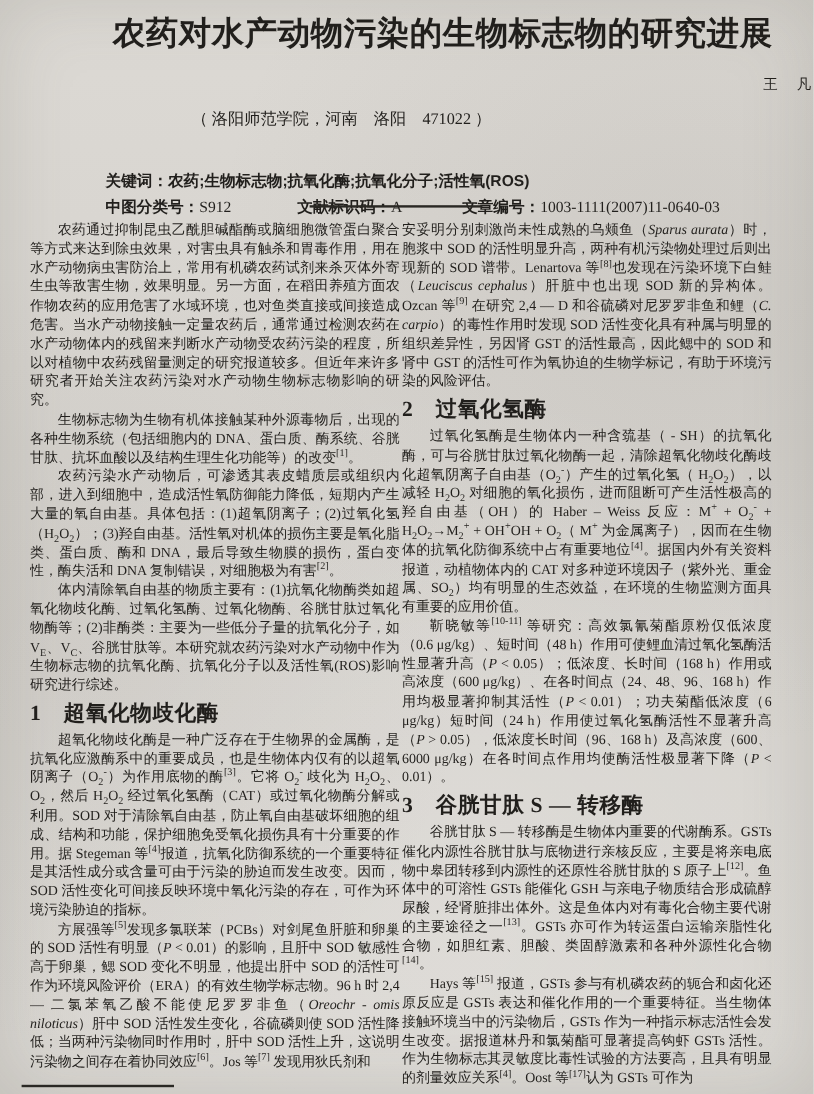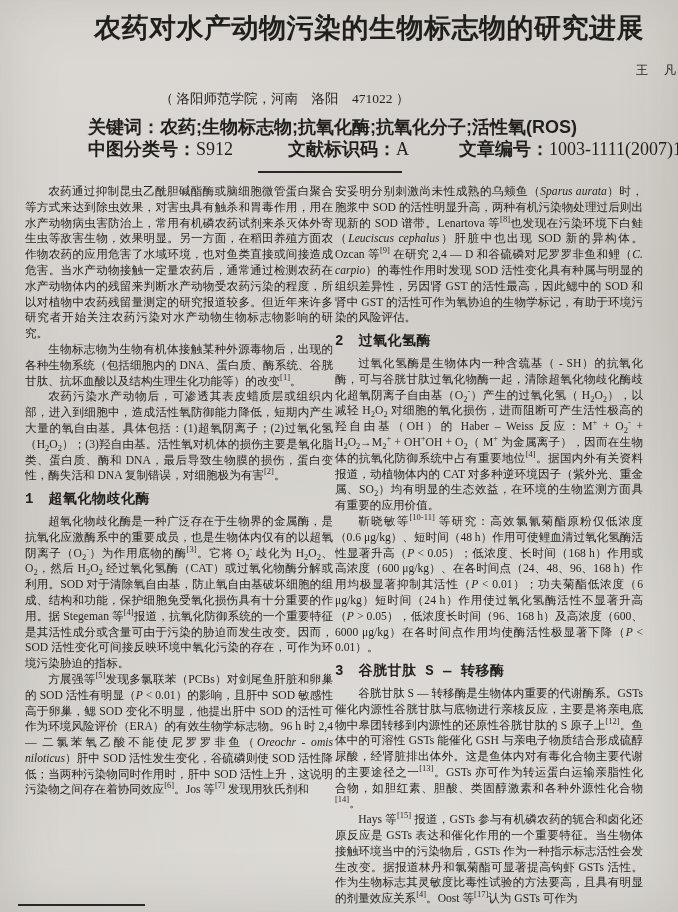--- a/index.html
+++ b/index.html
@@ -26,22 +26,22 @@
   }
   .author{
     position:absolute;top:62px;left:0;width:678px;
     text-align:right;font-size:12px;letter-spacing:2px;
   }
   .affiliation{
     position:absolute;top:90px;left:0;width:569px;
     text-align:center;font-size:13.5px;
   }
   .kw-block{
-    position:absolute;top:116px;left:88px;width:530px;
-    font-size:18px;line-height:22px;
+    position:absolute;top:140px;left:88px;width:530px;
+    font-size:13px;line-height:22px;
     font-family:"Liberation Sans","DejaVu Sans",sans-serif;
   }
   .kw-line{font-weight:bold;}
   .meta-line{display:flex;align-items:baseline;}
   .meta-item{white-space:nowrap;}
   .meta-item .lbl{font-weight:bold;}
   .meta-item .val{font-weight:normal;font-family:"Liberation Serif","DejaVu Serif",serif;}
   .meta-item.m1{margin-right:55px;}
   .meta-item.m2{margin-right:50px;}
   .meta-rule{
@@ -53,22 +53,22 @@
   }
   .col{
     width:308px;height:100%;
     font-size:11.6px;line-height:15.8px;text-align:justify;
     overflow:hidden;
   }
   .col p{margin:0;}
   p.para{text-indent:2em;}
   p.para_cont{text-indent:0;}
   h2.heading{
-    font-family:Liberation Mono, monospace;
-    font-size:14px;font-weight:bold;text-indent:0;
+    font-family:Liberation Serif, serif;
+    font-size:18px;font-weight:bold;text-indent:0;
     margin:8px 0 6px 0;letter-spacing:0.5px;
   }
   sup{font-size:8.5px;line-height:0;vertical-align:super;}
   sub{font-size:8.5px;line-height:0;vertical-align:sub;}
   .footnote-rule{
     position:absolute;top:904px;left:18px;width:127px;height:2px;background:#2a2824;
   }
 </style>
 </head>
 <body>
@@ -90,20 +90,21 @@
     </div>
   </div>
 
   <div class="meta-rule"></div>
 
   <div class="columns">
     <div class="col">
         <p class="para">农药通过抑制昆虫乙酰胆碱酯酶或脑细胞微管蛋白聚合等方式来达到除虫效果，对害虫具有触杀和胃毒作用，用在水产动物病虫害防治上，常用有机磷农药试剂来杀灭体外寄生虫等敌害生物，效果明显。另一方面，在稻田养殖方面农作物农药的应用危害了水域环境，也对鱼类直接或间接造成危害。当水产动物接触一定量农药后，通常通过检测农药在水产动物体内的残留来判断水产动物受农药污染的程度，所以对植物中农药残留量测定的研究报道较多。但近年来许多研究者开始关注农药污染对水产动物生物标志物影响的研究。</p>
         <p class="para">生物标志物为生物有机体接触某种外源毒物后，出现的各种生物系统（包括细胞内的 DNA、蛋白质、酶系统、谷胱甘肽、抗坏血酸以及结构生理生化功能等）的改变<sup>[1]</sup>。</p>
         <p class="para">农药污染水产动物后，可渗透其表皮蜡质层或组织内部，进入到细胞中，造成活性氧防御能力降低，短期内产生大量的氧自由基。具体包括：(1)超氧阴离子；(2)过氧化氢（H<sub>2</sub>O<sub>2</sub>）；(3)羟自由基。活性氧对机体的损伤主要是氧化脂类、蛋白质、酶和 DNA，最后导致生物膜的损伤，蛋白变性，酶失活和 DNA 复制错误，对细胞极为有害<sup>[2]</sup>。</p>
+        <p class="para">体内清除氧自由基的物质主要有：(1)抗氧化物酶类如超氧化物歧化酶、过氧化氢酶、过氧化物酶、谷胱甘肽过氧化物酶等；(2)非酶类：主要为一些低分子量的抗氧化分子，如 V<sub>E</sub>、V<sub>C</sub>、谷胱甘肽等。本研究就农药污染对水产动物中作为生物标志物的抗氧化酶、抗氧化分子以及活性氧(ROS)影响研究进行综述。</p>
         <h2 class="heading">1　超氧化物歧化酶</h2>
         <p class="para">超氧化物歧化酶是一种广泛存在于生物界的金属酶，是抗氧化应激酶系中的重要成员，也是生物体内仅有的以超氧阴离子（O<sub>2</sub><sup>-</sup>）为作用底物的酶<sup>[3]</sup>。它将 O<sub>2</sub><sup>-</sup> 歧化为 H<sub>2</sub>O<sub>2</sub>、O<sub>2</sub>，然后 H<sub>2</sub>O<sub>2</sub> 经过氧化氢酶（CAT）或过氧化物酶分解或利用。SOD 对于清除氧自由基，防止氧自由基破坏细胞的组成、结构和功能，保护细胞免受氧化损伤具有十分重要的作用。据 Stegeman 等<sup>[4]</sup>报道，抗氧化防御系统的一个重要特征是其活性成分或含量可由于污染的胁迫而发生改变。因而，SOD 活性变化可间接反映环境中氧化污染的存在，可作为环境污染胁迫的指标。</p>
         <p class="para">方展强等<sup>[5]</sup>发现多氯联苯（PCBs）对剑尾鱼肝脏和卵巢的 SOD 活性有明显（<i>P</i> &lt; 0.01）的影响，且肝中 SOD 敏感性高于卵巢，鳃 SOD 变化不明显，他提出肝中 SOD 的活性可作为环境风险评价（ERA）的有效生物学标志物。96 h 时 2,4 — 二氯苯氧乙酸不能使尼罗罗非鱼（<i>Oreochr - omis niloticus</i>）肝中 SOD 活性发生变化，谷硫磷则使 SOD 活性降低；当两种污染物同时作用时，肝中 SOD 活性上升，这说明污染物之间存在着协同效应<sup>[6]</sup>。Jos 等<sup>[7]</sup> 发现用狄氏剂和</p>
       </div>
     <div class="col">
         <p class="para_cont">安妥明分别刺激尚未性成熟的乌颊鱼（<i>Sparus aurata</i>）时，胞浆中 SOD 的活性明显升高，两种有机污染物处理过后则出现新的 SOD 谱带。Lenartova 等<sup>[8]</sup>也发现在污染环境下白鲑（<i>Leuciscus cephalus</i>）肝脏中也出现 SOD 新的异构体。Ozcan 等<sup>[9]</sup> 在研究 2,4 — D 和谷硫磷对尼罗罗非鱼和鲤（<i>C. carpio</i>）的毒性作用时发现 SOD 活性变化具有种属与明显的组织差异性，另因肾 GST 的活性最高，因此鳃中的 SOD 和肾中 GST 的活性可作为氧协迫的生物学标记，有助于环境污染的风险评估。</p>
         <h2 class="heading">2　过氧化氢酶</h2>
         <p class="para">过氧化氢酶是生物体内一种含巯基（ - SH）的抗氧化酶，可与谷胱甘肽过氧化物酶一起，清除超氧化物歧化酶歧化超氧阴离子自由基（O<sub>2</sub><sup>-</sup>）产生的过氧化氢（ H<sub>2</sub>O<sub>2</sub>），以减轻 H<sub>2</sub>O<sub>2</sub> 对细胞的氧化损伤，进而阻断可产生活性极高的羟自由基（OH）的 Haber – Weiss 反应：M<sup>+</sup> + O<sub>2</sub><sup>-</sup> + H<sub>2</sub>O<sub>2</sub>→M<sub>2</sub><sup>+</sup> + OH<sup>+</sup>OH + O<sub>2</sub>（ M<sup>+</sup> 为金属离子），因而在生物体的抗氧化防御系统中占有重要地位<sup>[4]</sup>。据国内外有关资料报道，动植物体内的 CAT 对多种逆环境因子（紫外光、重金属、SO<sub>2</sub>）均有明显的生态效益，在环境的生物监测方面具有重要的应用价值。</p>
         <p class="para">靳晓敏等<sup>[10-11]</sup> 等研究：高效氯氰菊酯原粉仅低浓度（0.6 μg/kg）、短时间（48 h）作用可使鲤血清过氧化氢酶活性显著升高（<i>P</i> &lt; 0.05）；低浓度、长时间（168 h）作用或高浓度（600 μg/kg）、在各时间点（24、48、96、168 h）作用均极显著抑制其活性（<i>P</i> &lt; 0.01）；功夫菊酯低浓度（6 μg/kg）短时间（24 h）作用使过氧化氢酶活性不显著升高（<i>P</i> &gt; 0.05），低浓度长时间（96、168 h）及高浓度（600、6000 μg/kg）在各时间点作用均使酶活性极显著下降（<i>P</i> &lt; 0.01）。</p>
         <h2 class="heading">3　谷胱甘肽 S — 转移酶</h2>

